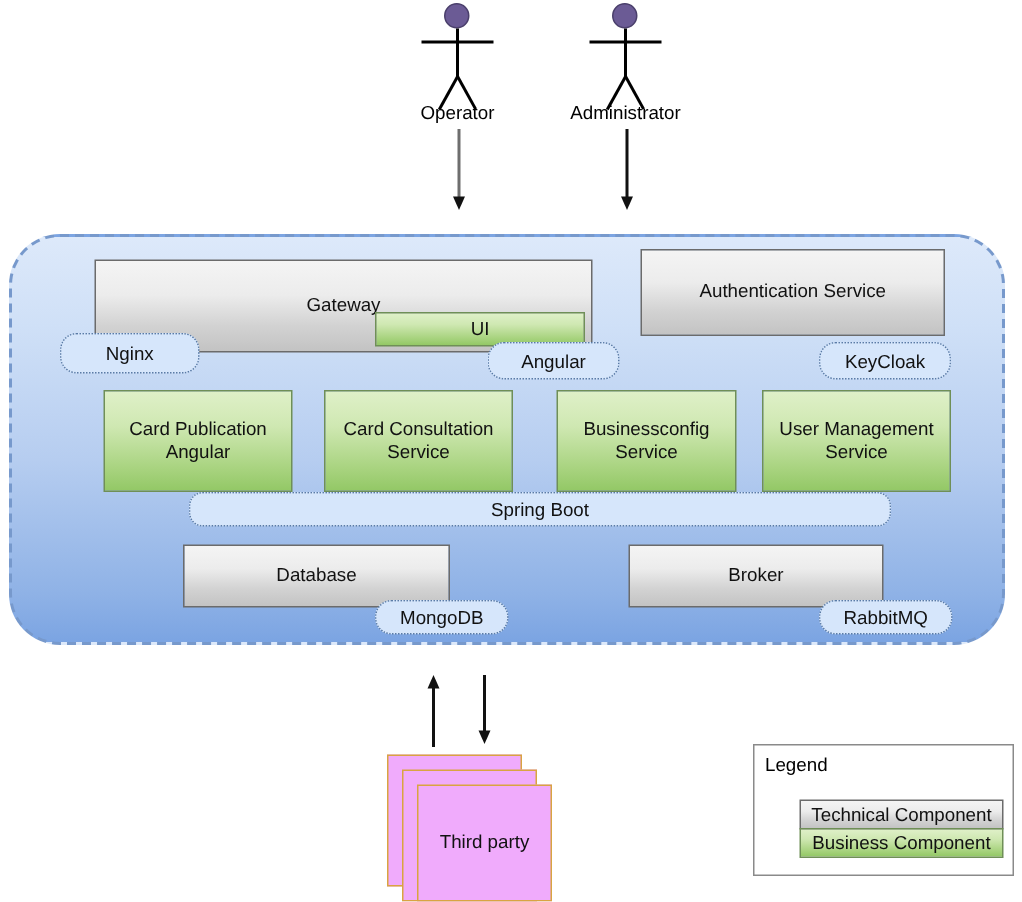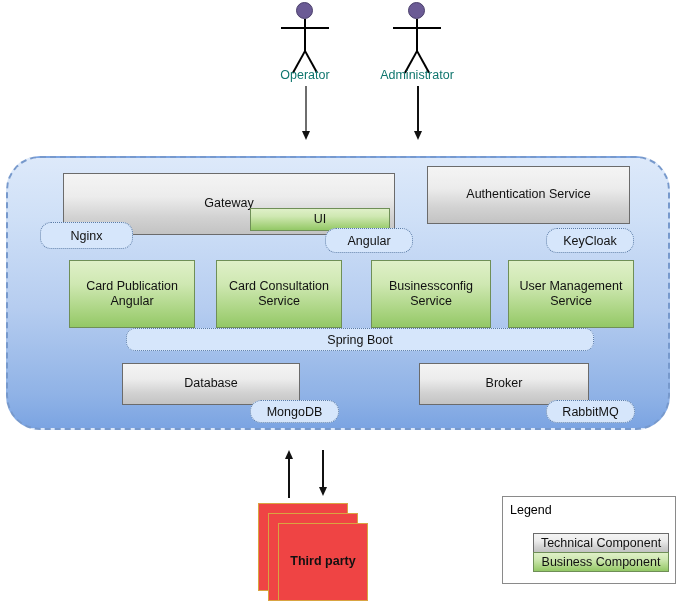--- a/index.html
+++ b/index.html
@@ -46,21 +46,21 @@
     transform-origin: top center;
   }
   .actor .leg-l { left: 39px; transform: rotate(29deg); }
   .actor .leg-r { left: 39px; transform: rotate(-29deg); }
   .actor .caption {
     position: absolute;
     top: 66px; left: 0;
     width: 80px;
     text-align: center;
     font-size: 12.5px;
-    color: #0f766e;
+    color: #000000;
     white-space: nowrap;
   }
 
   
   .arrow-v { position: absolute; }
   .arrow-v .shaft {
     position: absolute;
     left: 0; top: 0;
     width: 2px;
   }
@@ -105,22 +105,21 @@
   }
   .tech {
     background: linear-gradient(to bottom, #f4f4f4 0%, #ececec 38%, #d2d2d2 72%, #c3c3c3 100%);
   }
   .biz {
     border-color: #6f8f57;
     background: linear-gradient(to bottom, #dff0c8 0%, #cfe8b2 35%, #a8d37f 78%, #93c866 100%);
   }
   .third {
     border: 1px solid #d9a441;
-    background: #ef4444;
-    font-weight: bold;
+    background: #f0abfc;
   }
 
   
   .badge {
     position: absolute;
     box-sizing: border-box;
     border: 1.5px dotted #5a7ba6;
     border-radius: 11px;
     background: #d6e6fb;
     display: flex;

